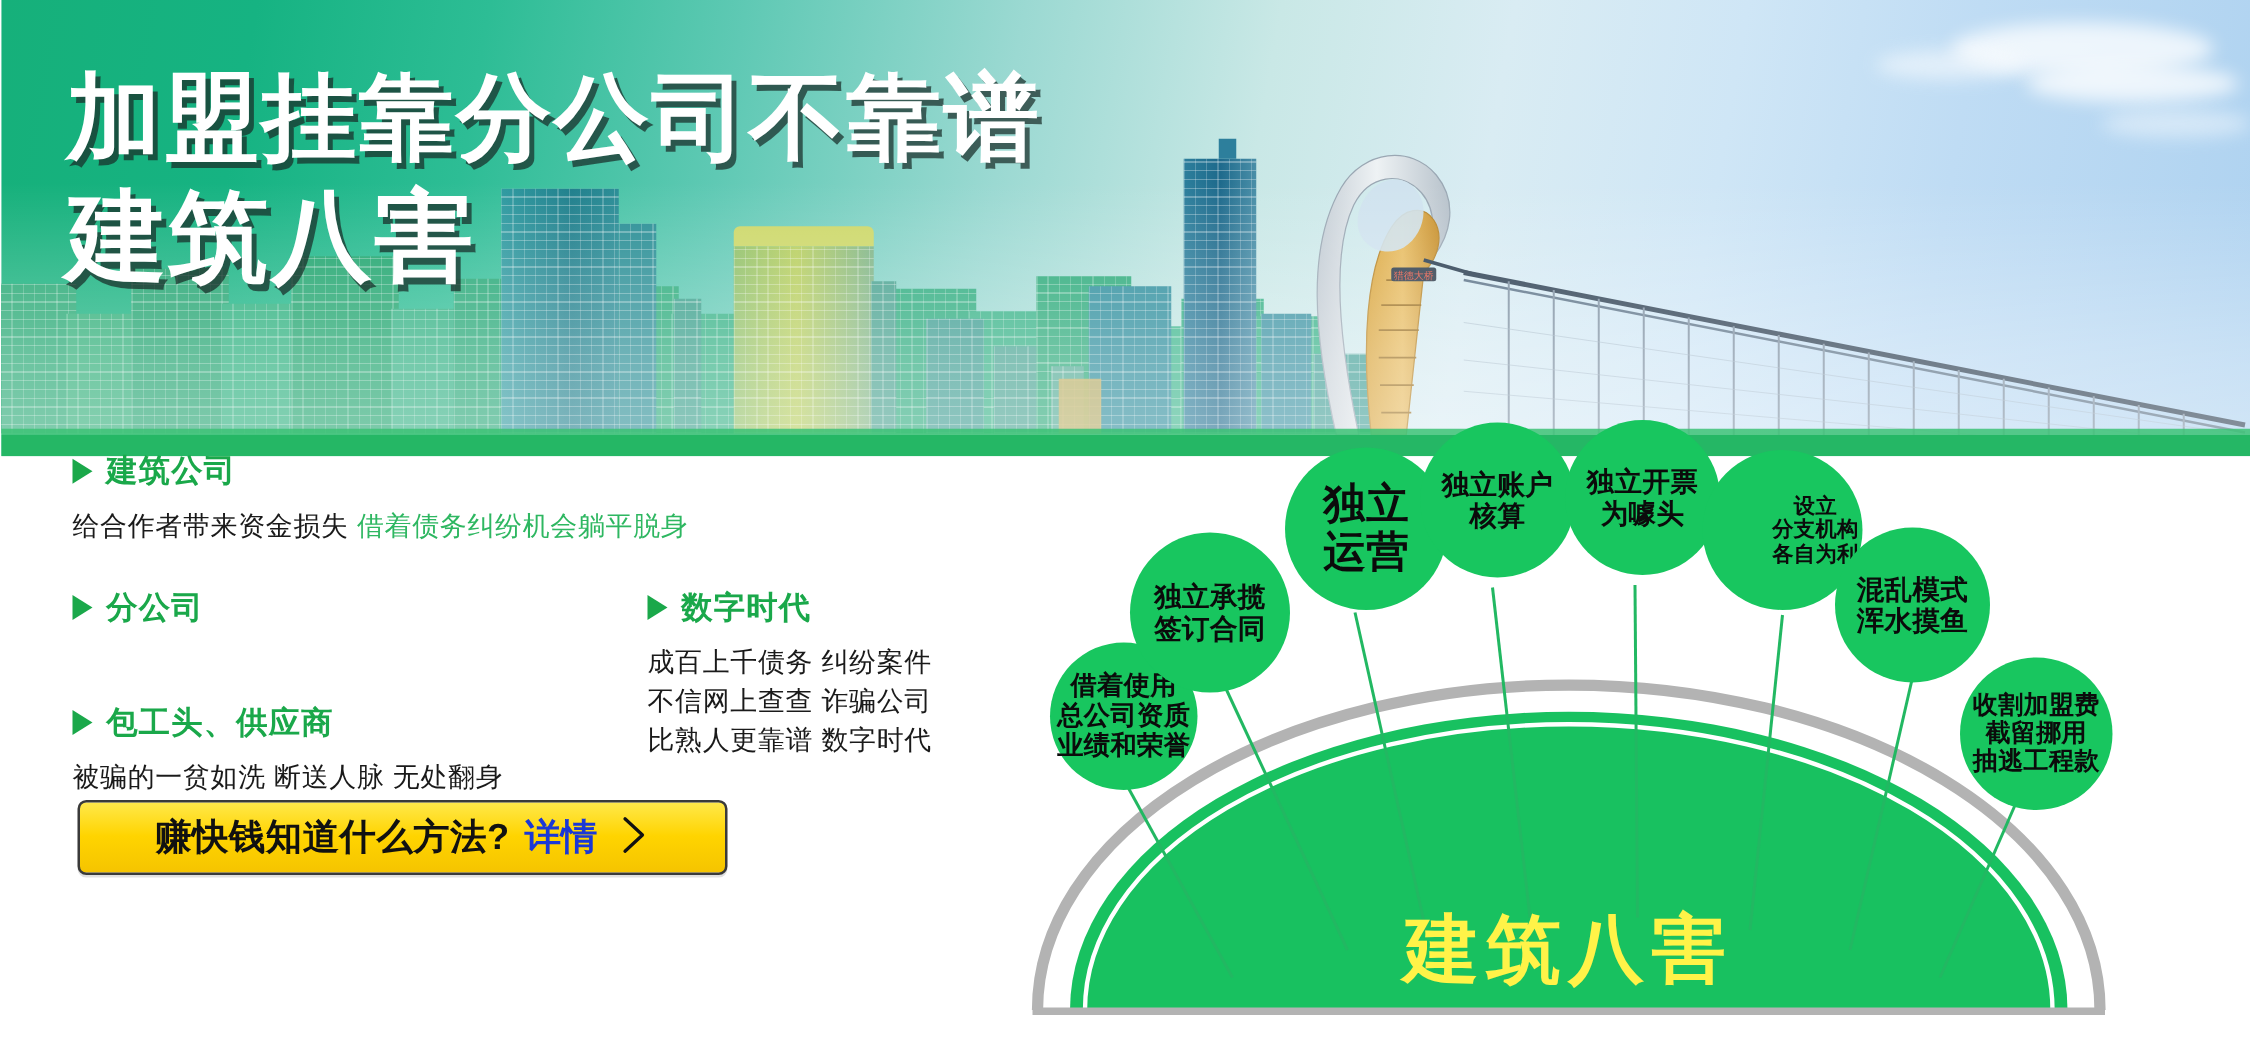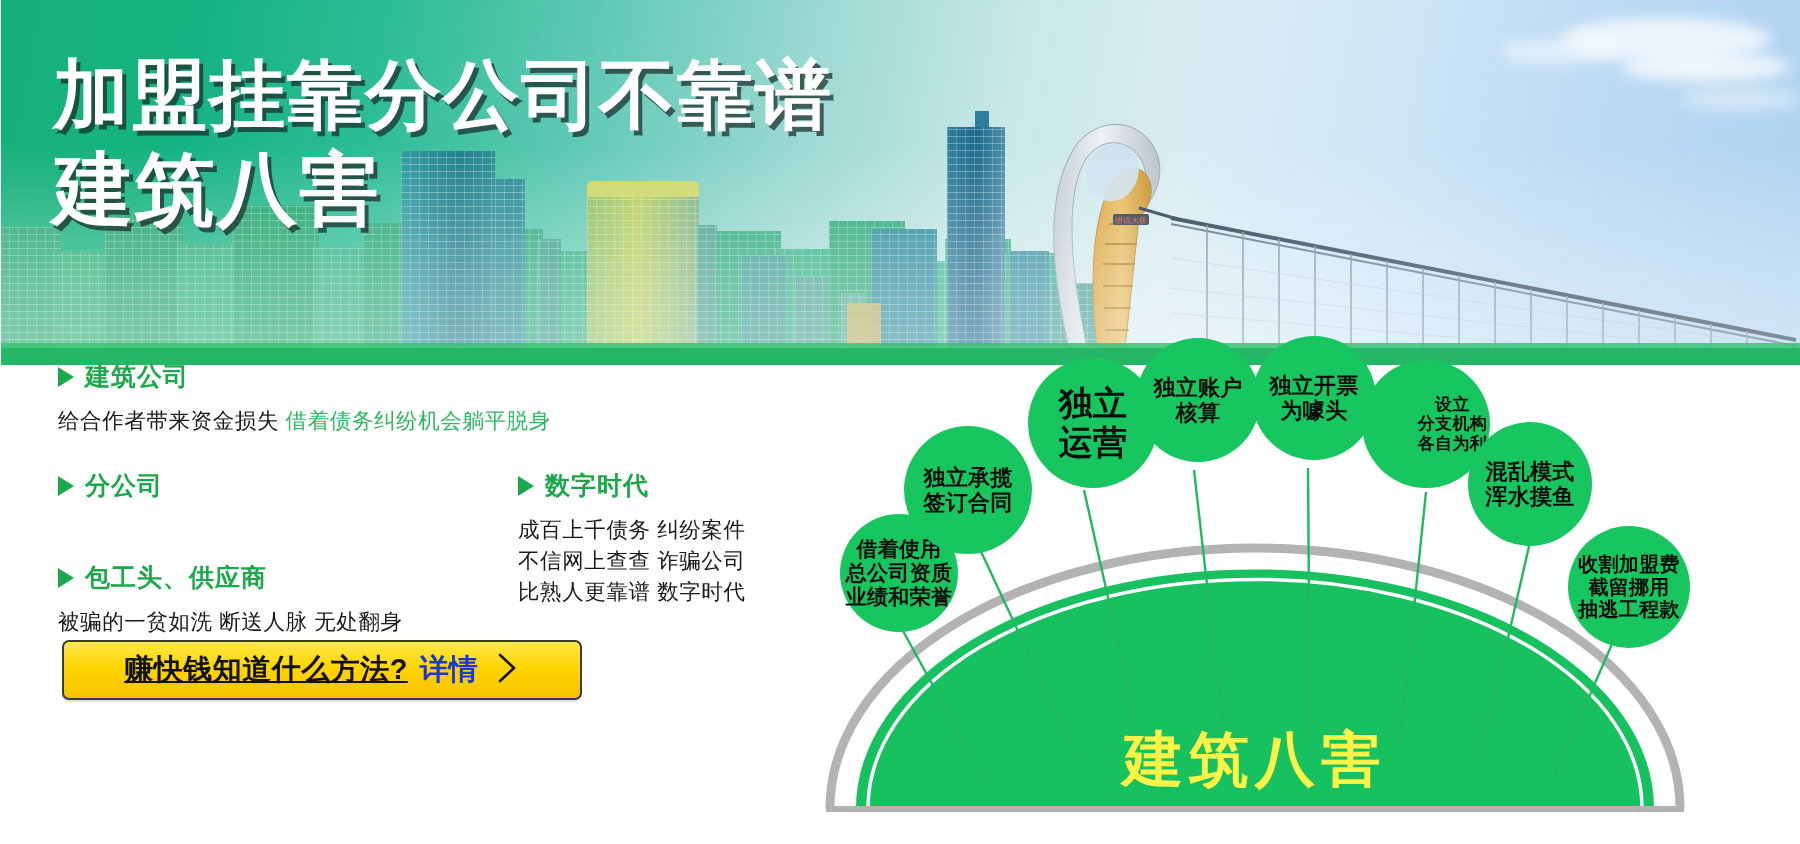--- a/index.html
+++ b/index.html
@@ -70,21 +70,21 @@
   #sec-digital .sec-body{line-height:1.44;}
 
   
   .cta{
     position:absolute;left:62px;top:275px;width:516px;height:56px;
     background:linear-gradient(180deg,#ffe84a 0%,#ffd400 48%,#f5c400 100%);
     border:2.5px solid #3a3a3a;border-radius:7px;
     display:flex;align-items:center;justify-content:center;gap:2px;
     box-shadow:0 2px 0 rgba(0,0,0,.12);
   }
-  .cta-main{color:#111;font-size:29px;font-weight:700;letter-spacing:.5px;text-decoration:underline;}
+  .cta-main{color:#111;font-size:29px;font-weight:700;letter-spacing:.5px;}
   .cta-link{color:#1a38d6;font-size:29px;font-weight:700;margin-left:10px;}
   .cta-chev{margin-left:14px;display:inline-block;}
 
   
   .diagram{position:absolute;left:790px;top:330px;width:1010px;height:514px;}
   .diagram svg{position:absolute;left:0;top:0;}
   .bub{
     position:absolute;border-radius:50%;background:#18c65f;
     display:flex;align-items:center;justify-content:center;text-align:center;
     color:#0b0b0b;font-weight:700;line-height:1.14;letter-spacing:.3px;

